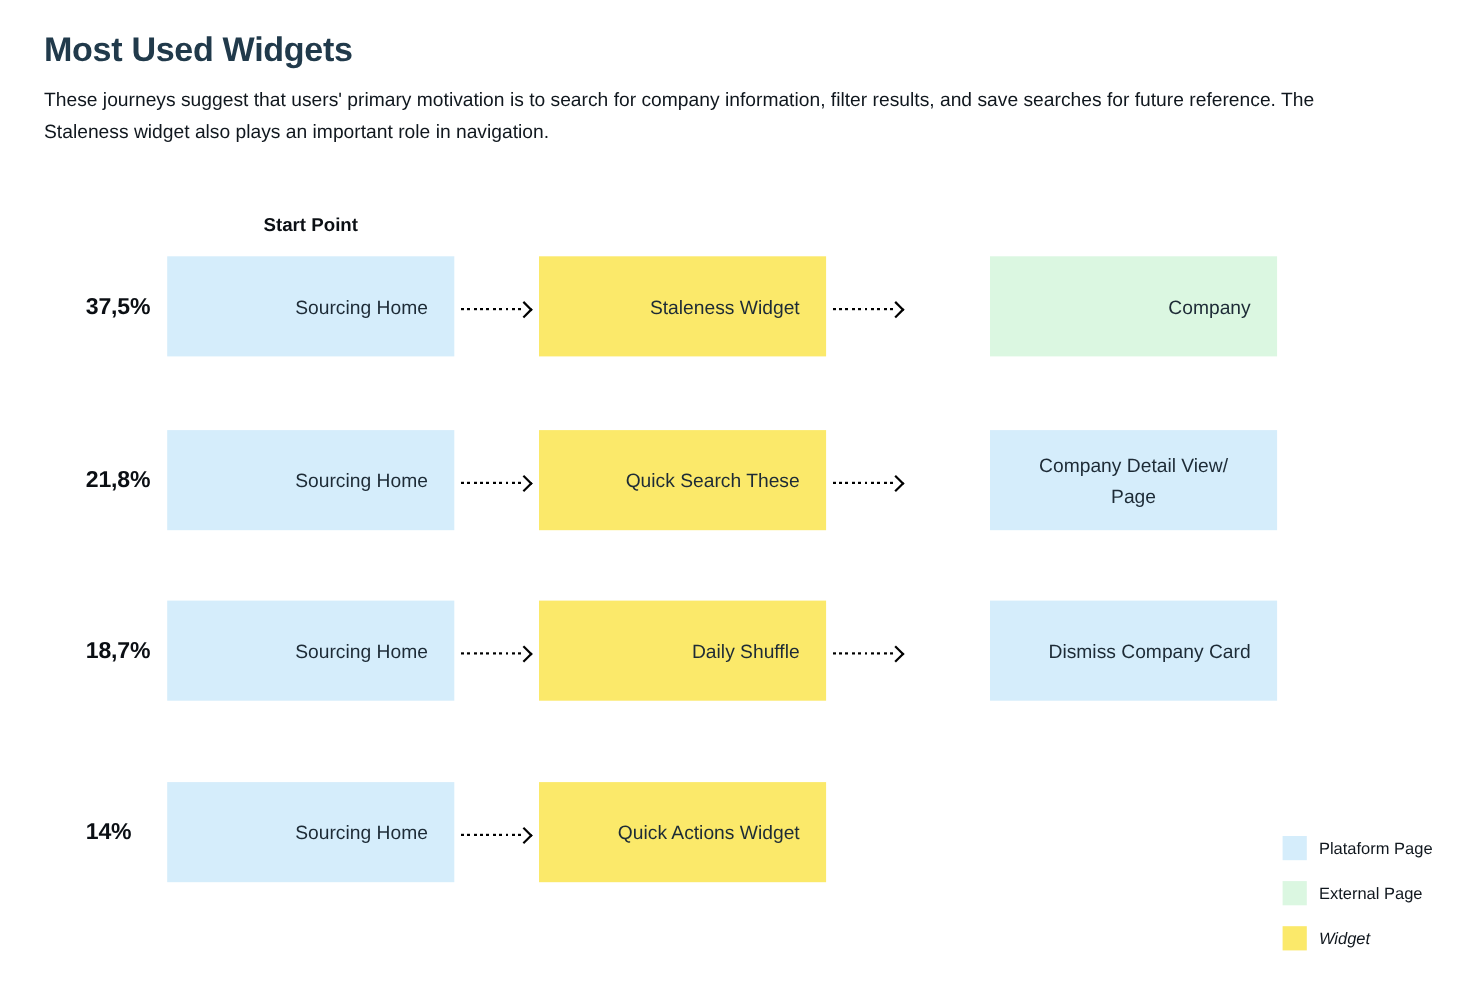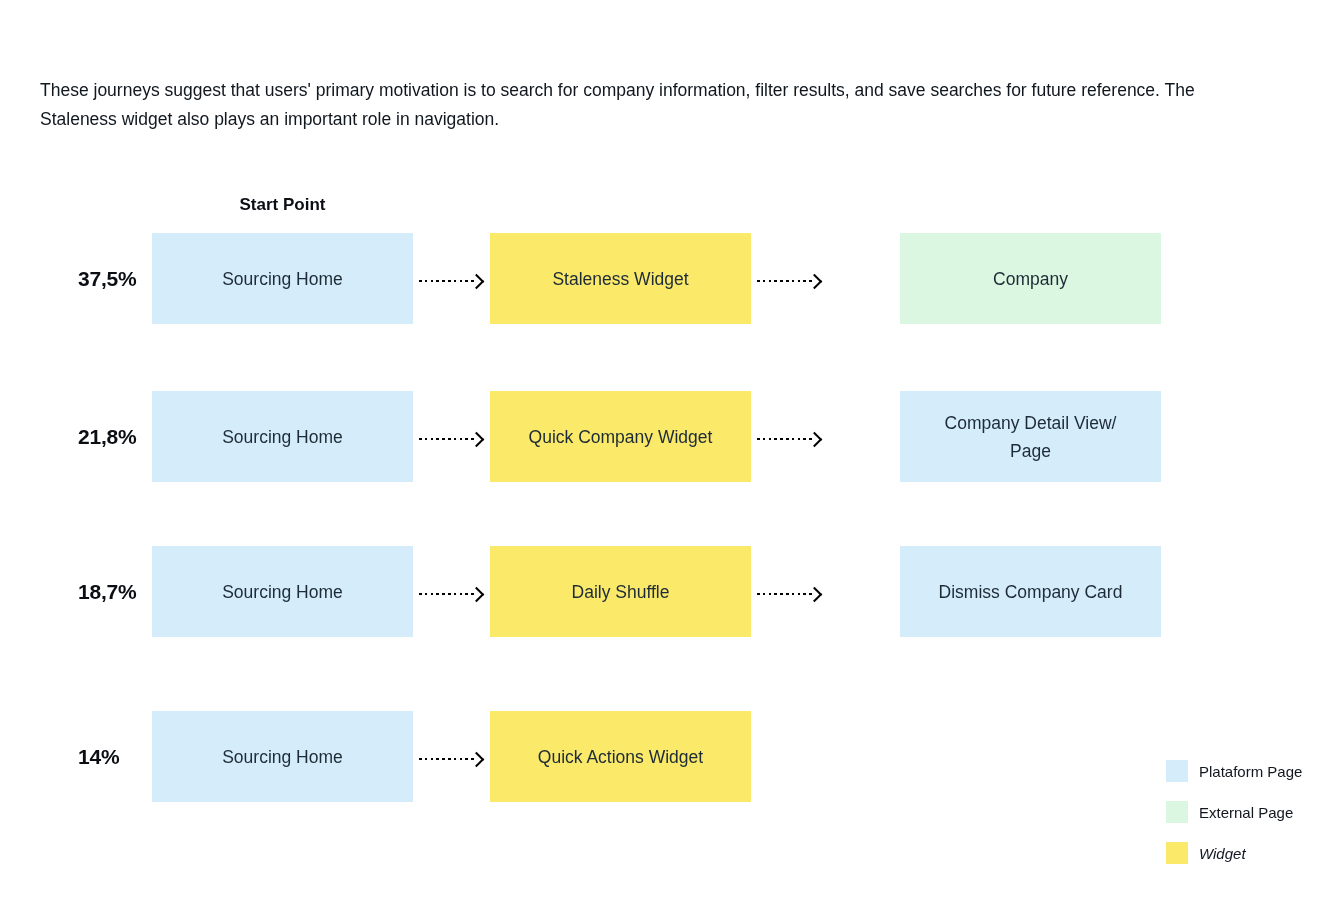--- a/index.html
+++ b/index.html
@@ -27,21 +27,21 @@
   .row { position:absolute; left:0; width:1340px; height:91px; }
   .r1 { top:233px; } .r2 { top:391px; } .r3 { top:546px; } .r4 { top:711px; }
 
   .pct {
     position:absolute; left:78px; top:50%; transform:translateY(-50%);
     font-size:21px; font-weight:700; color:#0b0f14; letter-spacing:-0.2px;
   }
 
   .box {
     position:absolute; top:0; width:261px; height:91px; box-sizing:border-box;
-    display:flex; align-items:center; justify-content:center;
+    display:flex; align-items:center; justify-content:flex-end;
     text-align:center; padding:0 24px;
     font-size:17.5px; line-height:28px; color:#1d2b36;
   }
   .c1 { left:152px; } .c2 { left:490px; } .c3 { left:860px;margin-left:40px; }
   .platform { background:var(--platform-page,#d5edfb); }
   .external { background:var(--external-page,#dbf7e1); }
   .widget   { background:var(--widget,#fbe96a); }
 
   .arrow { position:absolute; width:64px; height:17px; top:50%; margin-top:-6px; }
   .a1 { left:419px; } .a2 { left:757px; }
@@ -61,20 +61,21 @@
   .legend-item { display:flex; align-items:center; margin-bottom:19px; }
   .legend-item:last-child { margin-bottom:0;font-style:italic; }
   .swatch { width:22px; height:22px; margin-right:11px; }
   .legend-label { font-size:15px; color:#10171e; }
 </style>
 </head>
 <body>
 
 <div class="page">
 
+  <h1 class="title">Most Used Widgets</h1>
   <p class="desc">These journeys suggest that users' primary motivation is to search for company information, filter results, and save searches for future reference. The Staleness widget also plays an important role in navigation.</p>
 
   <div>
 
     <div class="start-point">Start Point</div>
 
     <div class="row r1">
       <div class="pct">37,5%</div>
       <div class="box platform c1">
         <span>Sourcing Home</span>
@@ -98,21 +99,21 @@
     <div class="row r2">
       <div class="pct">21,8%</div>
       <div class="box platform c1">
         <span>Sourcing Home</span>
       </div>
       <div class="arrow a1">
           <span class="line"></span>
           <span class="head"></span>
         </div>
       <div class="box widget c2">
-        <span>Quick Company Widget</span>
+        <span>Quick Search These</span>
       </div>
       <div class="arrow a2">
           <span class="line"></span>
           <span class="head"></span>
         </div>
       <div class="box platform c3">
         <span>Company Detail View/ Page</span>
       </div>
     </div>
 

